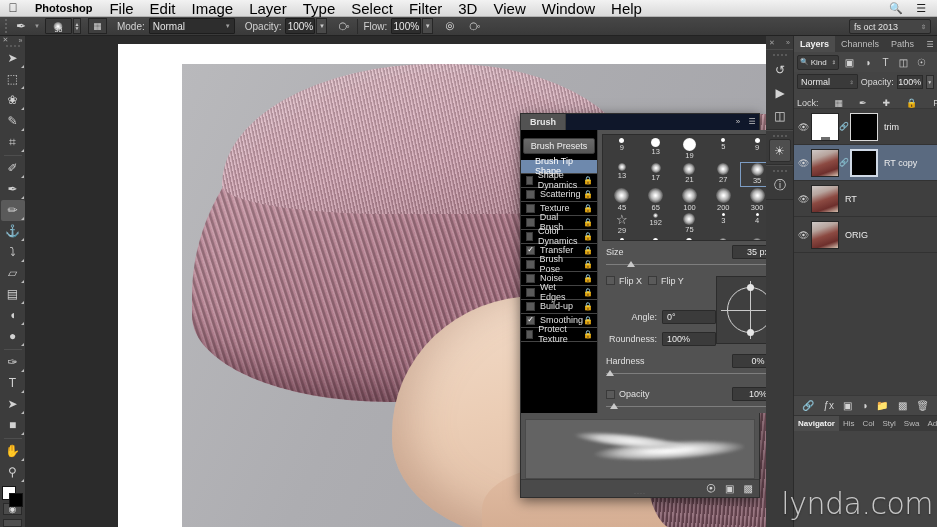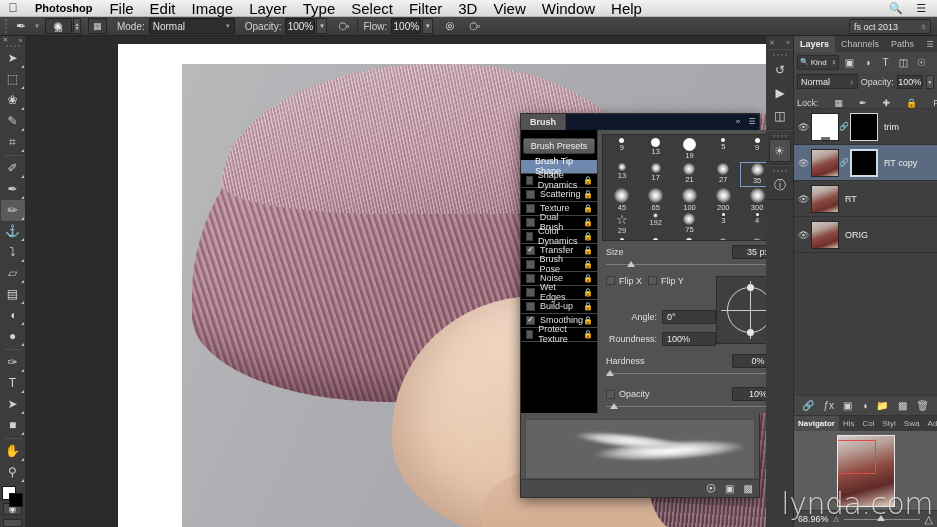--- a/index.html
+++ b/index.html
@@ -292,21 +292,21 @@
     background: linear-gradient(160deg,#cfc9c7 0%, #b7a49d 28%, #8c4a42 52%, #6d2f2c 78%, #d8c3b2 100%);
   }
   .link-ico { width: 11px; text-align: center; font-size: 8px; color: #d2d2d2; }
   .mask-thumb { width: 28px; height: 28px; background: #000; border: 1px solid #d9d9d9; }
   .mask-thumb.hl { border: 2px solid #cfd9e6; }
   .layer-name { margin-left: 6px; font-size: 9px; color: #ececec; }
   .layer-filler { flex: 1; background: #3f3f3f; }
   .layers-foot { height: 20px; background: #464646; border-top: 1px solid #383838; display: flex; align-items: center; justify-content: center; gap: 9px; }
   .lf2 { font-size: 10px; color: #d3d3d3; }
 
-  .nav-panel { height: 112px; background: #444; display: flex; flex-direction: column; border-top: 1px solid #333; }
+  .nav-panel { height: 112px; background: #444; display: flex; flex-direction: row; border-top: 1px solid #333; }
   .nav-tabbar { height: 15px; background: #3a3a3a; display: flex; align-items: stretch; }
   .nav-tab { padding: 0 4px; display: flex; align-items: center; font-size: 8px; color: #bcbcbc; }
   .nav-tab.active { background: #4c4c4c; color: #f2f2f2; font-weight: bold; }
   .nav-body { flex: 1; background: #5d5d5d; position: relative; display: flex; align-items: center; justify-content: center; }
   .nav-thumb { width: 58px; height: 72px; border: 1px solid #e8e8e8; position: relative; overflow: hidden;
     background: linear-gradient(165deg,#d6cfcd 0%, #b79f97 22%, #8e4b41 48%, #5f2a28 72%, #e5d2c2 100%); }
   .nav-view { position: absolute; left: -6px; top: 4px; width: 44px; height: 34px; border: 1px solid #e24a4a; }
   .nav-foot { height: 17px; background: #474747; display: flex; align-items: center; padding: 0 4px; gap: 5px; border-top: 1px solid #383838; }
   .nav-zoom { font-size: 9px; color: #ececec; }
   .nav-slider { flex: 1; position: relative; height: 12px; }

